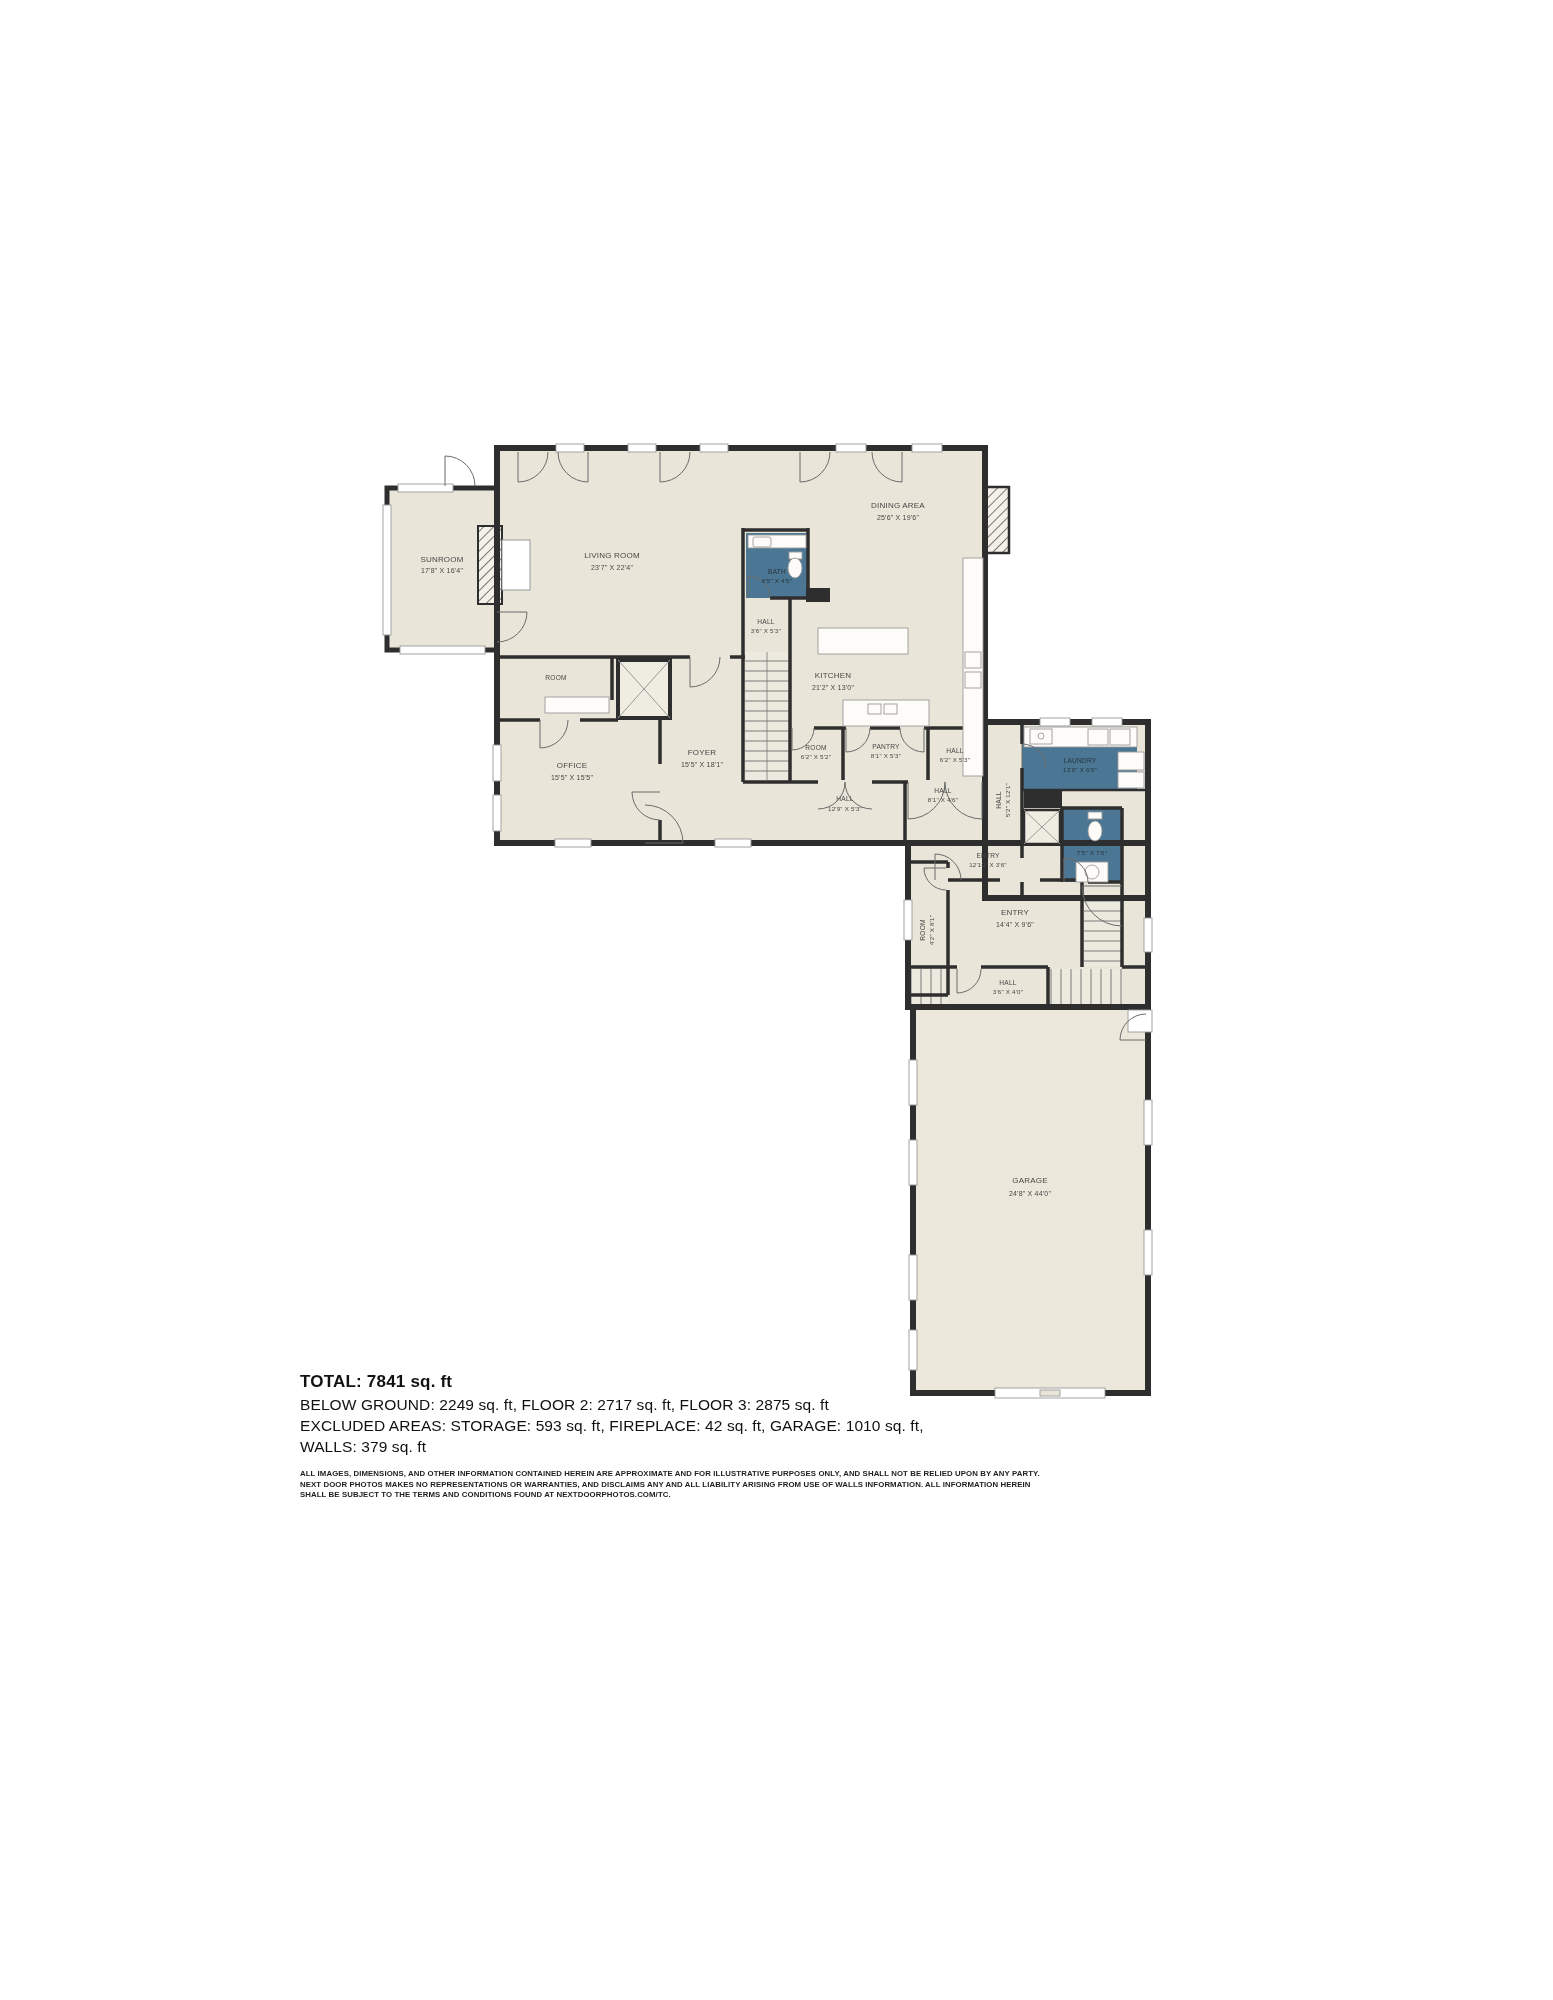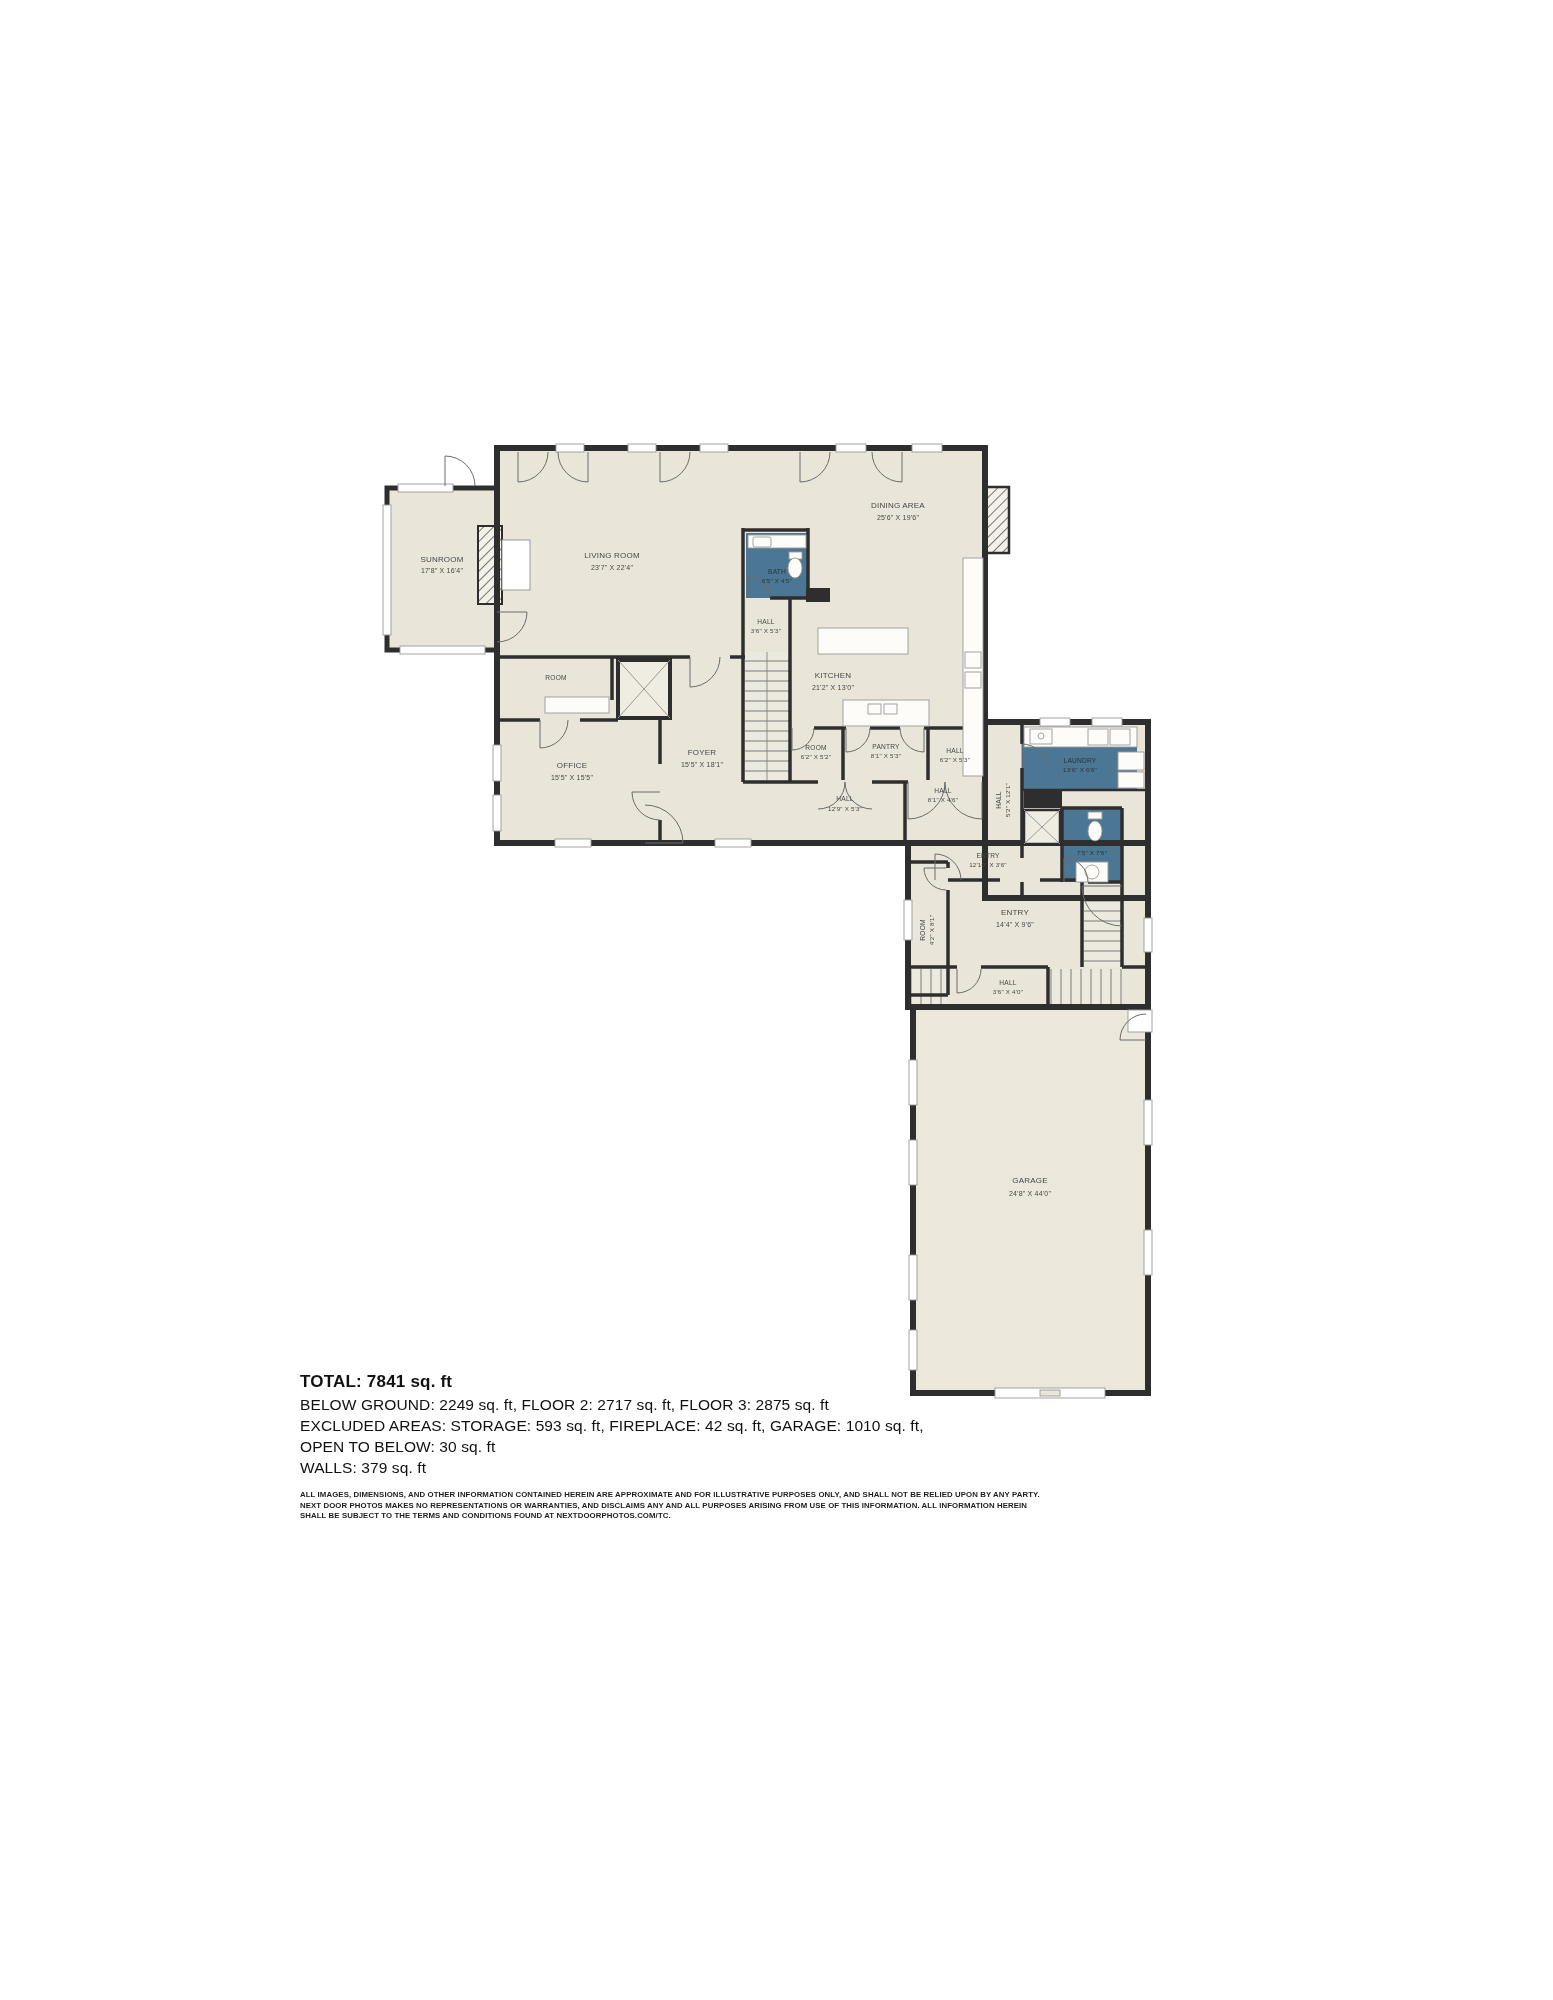--- a/index.html
+++ b/index.html
@@ -389,20 +389,19 @@
       <text class="rname" x="1030" y="1183">GARAGE</text>
       <text class="rdims" x="1030" y="1196">24'8" X 44'0"</text>
     </g>
   </g>
 </svg>
 
 <div class="footer">
   <div class="footer-total">TOTAL: 7841 sq. ft</div>
   <div class="footer-line">BELOW GROUND: 2249 sq. ft, FLOOR 2: 2717 sq. ft, FLOOR 3: 2875 sq. ft</div>
   <div class="footer-line">EXCLUDED AREAS: STORAGE: 593 sq. ft, FIREPLACE: 42 sq. ft, GARAGE: 1010 sq. ft,</div>
-  <div class="footer-line">OPEN TO BELOW: 30 sq. ft</div>
   <div class="footer-line">WALLS: 379 sq. ft</div>
   <div class="footer-disclaimer">
     <div>ALL IMAGES, DIMENSIONS, AND OTHER INFORMATION CONTAINED HEREIN ARE APPROXIMATE AND FOR ILLUSTRATIVE PURPOSES ONLY, AND SHALL NOT BE RELIED UPON BY ANY PARTY.</div>
-    <div>NEXT DOOR PHOTOS MAKES NO REPRESENTATIONS OR WARRANTIES, AND DISCLAIMS ANY AND ALL PURPOSES ARISING FROM USE OF THIS INFORMATION. ALL INFORMATION HEREIN</div>
+    <div>NEXT DOOR PHOTOS MAKES NO REPRESENTATIONS OR WARRANTIES, AND DISCLAIMS ANY AND ALL LIABILITY ARISING FROM USE OF WALLS INFORMATION. ALL INFORMATION HEREIN</div>
     <div>SHALL BE SUBJECT TO THE TERMS AND CONDITIONS FOUND AT NEXTDOORPHOTOS.COM/TC.</div>
   </div>
 </div>
 
 </body></html>

